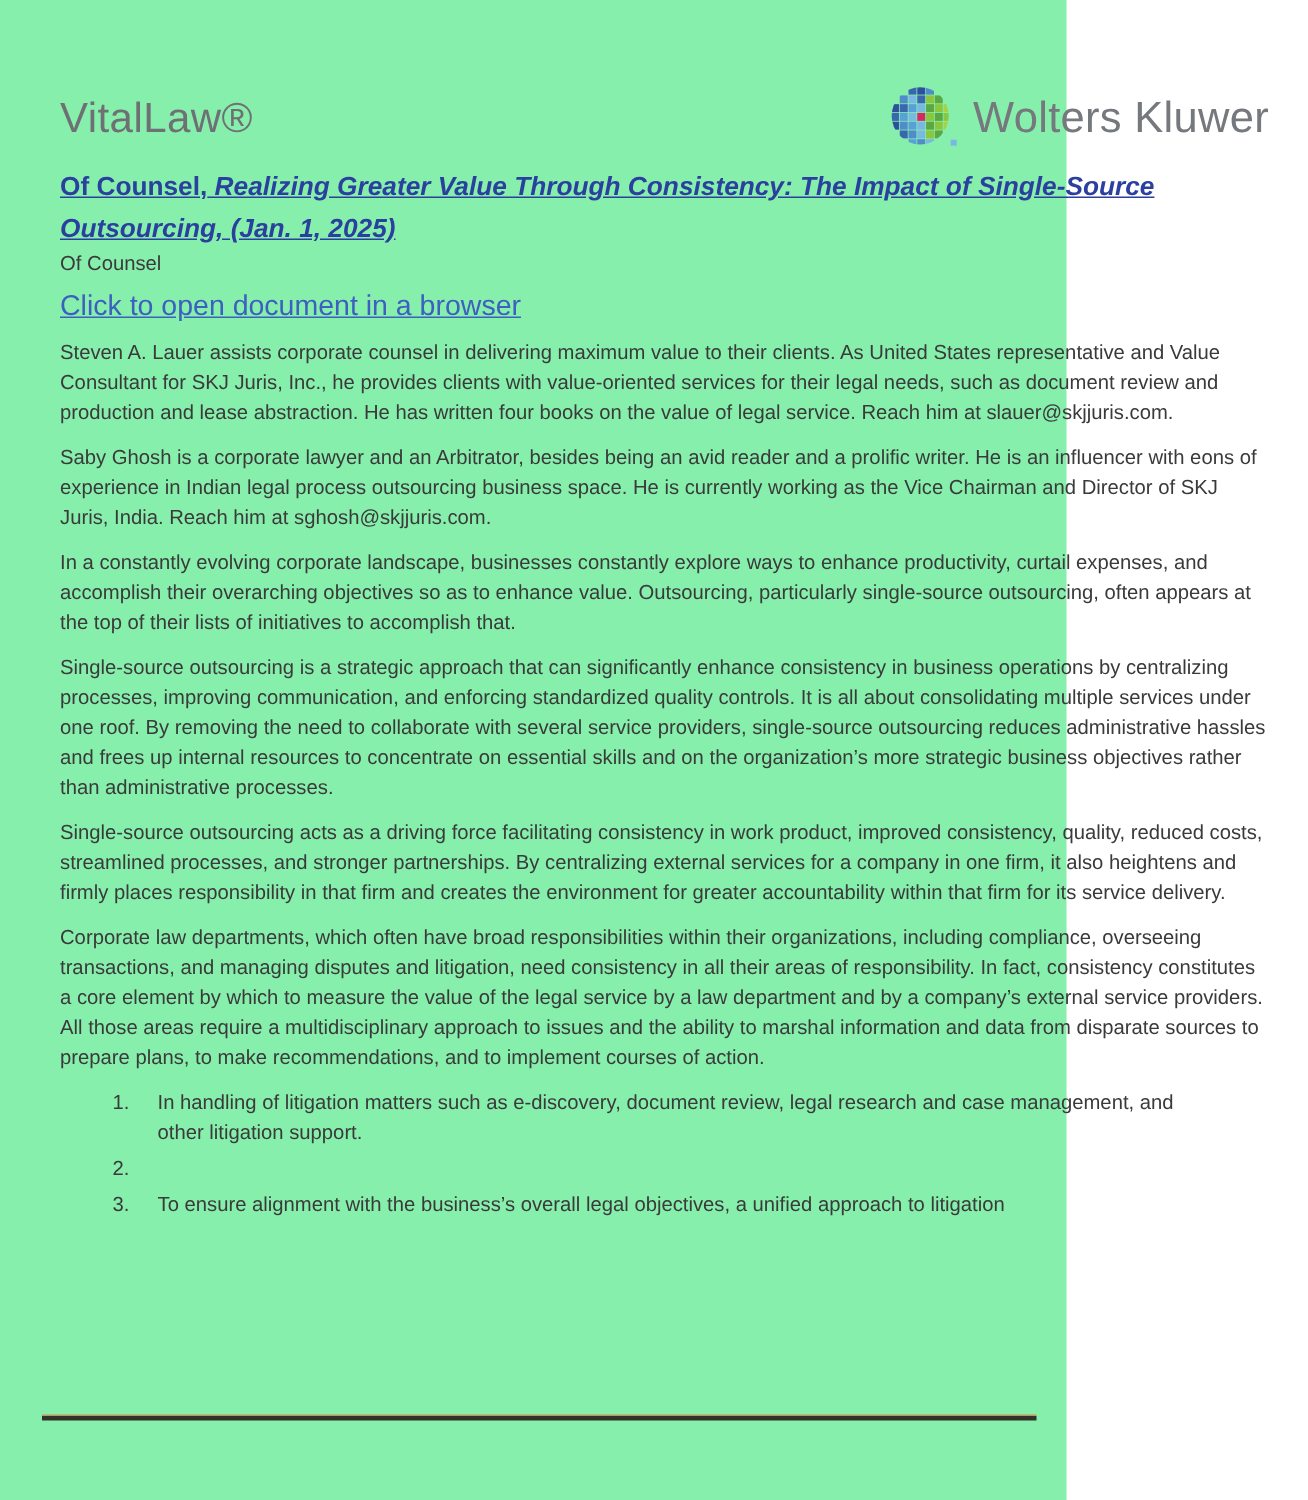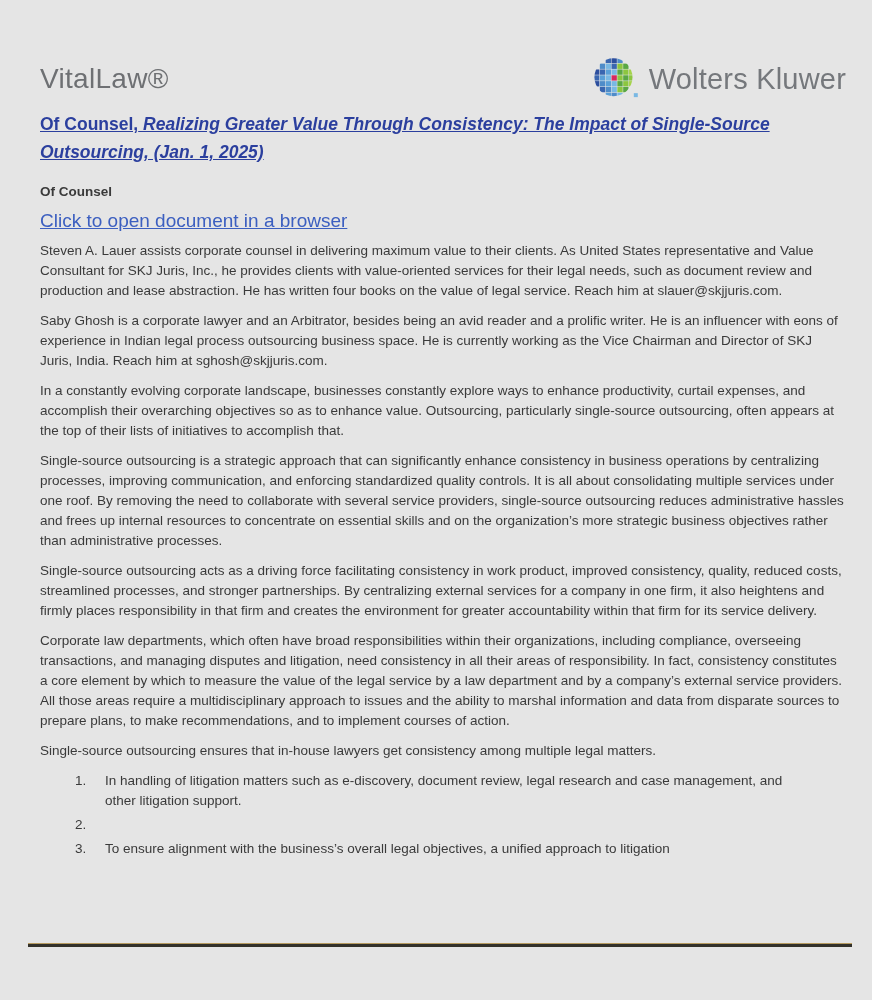--- a/index.html
+++ b/index.html
@@ -12,21 +12,21 @@
   }
   *{margin:0;padding:0;box-sizing:border-box;}
   html,body{background:#ffffff;}
   body{
     width:872px;height:1000px;
     font-family:"Liberation Sans", sans-serif;
     color:var(--text-gray);
     position:relative;
     overflow:hidden;
   }
-  .page{position:relative;width:872px;height:1000px;background:#e5e5e5;}
+  .page{position:relative;width:711px;height:1000px;background:#86efac;}
   .content{
     position:absolute;left:0;top:0;width:872px;height:946px;
     overflow:hidden;
     padding:56px 26px 0 40px;
   }
   .header{
     display:flex;justify-content:space-between;align-items:center;
     height:46px;
   }
   .product{
@@ -40,22 +40,21 @@
     font-size:17.5px;line-height:28px;font-weight:bold;
   }
   .title a{
     color:var(--title-blue);
     text-decoration:underline;
     cursor:pointer;
     text-align:center;
   }
   .title .ital{font-style:italic;}
   .section-label{
-    margin-top:16px;
-    font-size:13.5px;line-height:20px;color:var(--text-gray);font-weight:bold;
+    font-size:13.5px;line-height:20px;color:var(--text-gray);
   }
   .open-link{
     display:inline-block;
     margin-top:9px;
     font-size:19px;line-height:20px;
     color:var(--link-blue);
     text-decoration:underline;
     cursor:pointer;
   }
   p.body-par{
@@ -154,21 +153,20 @@
     <p class="body-par bio">Saby Ghosh is a corporate lawyer and an Arbitrator, besides being an avid reader and a prolific writer. He is an influencer with eons of experience in Indian legal process outsourcing business space. He is currently working as the Vice Chairman and Director of SKJ Juris, India. Reach him at sghosh@skjjuris.com.</p>
 
     <p class="body-par">In a constantly evolving corporate landscape, businesses constantly explore ways to enhance productivity, curtail expenses, and accomplish their overarching objectives so as to enhance value. Outsourcing, particularly single-source outsourcing, often appears at the top of their lists of initiatives to accomplish that.</p>
 
     <p class="body-par">Single-source outsourcing is a strategic approach that can significantly enhance consistency in business operations by centralizing processes, improving communication, and enforcing standardized quality controls. It is all about consolidating multiple services under one roof. By removing the need to collaborate with several service providers, single-source outsourcing reduces administrative hassles and frees up internal resources to concentrate on essential skills and on the organization’s more strategic business objectives rather than administrative processes.</p>
 
     <p class="body-par">Single-source outsourcing acts as a driving force facilitating consistency in work product, improved consistency, quality, reduced costs, streamlined processes, and stronger partnerships. By centralizing external services for a company in one firm, it also heightens and firmly places responsibility in that firm and creates the environment for greater accountability within that firm for its service delivery.</p>
 
     <p class="body-par">Corporate law departments, which often have broad responsibilities within their organizations, including compliance, overseeing transactions, and managing disputes and litigation, need consistency in all their areas of responsibility. In fact, consistency constitutes a core element by which to measure the value of the legal service by a law department and by a company’s external service providers. All those areas require a multidisciplinary approach to issues and the ability to marshal information and data from disparate sources to prepare plans, to make recommendations, and to implement courses of action.</p>
 
-    <p class="body-par">Single-source outsourcing ensures that in-house lawyers get consistency among multiple legal matters.</p>
 
     <div class="list">
       <div class="list-item">
         <span class="num">1.</span>
         <span class="li-text">In handling of litigation matters such as e-discovery, document review, legal research and case management, and other litigation support.</span>
       </div>
       <div class="list-item">
         <span class="num">2.</span>
       </div>
       <div class="list-item">

